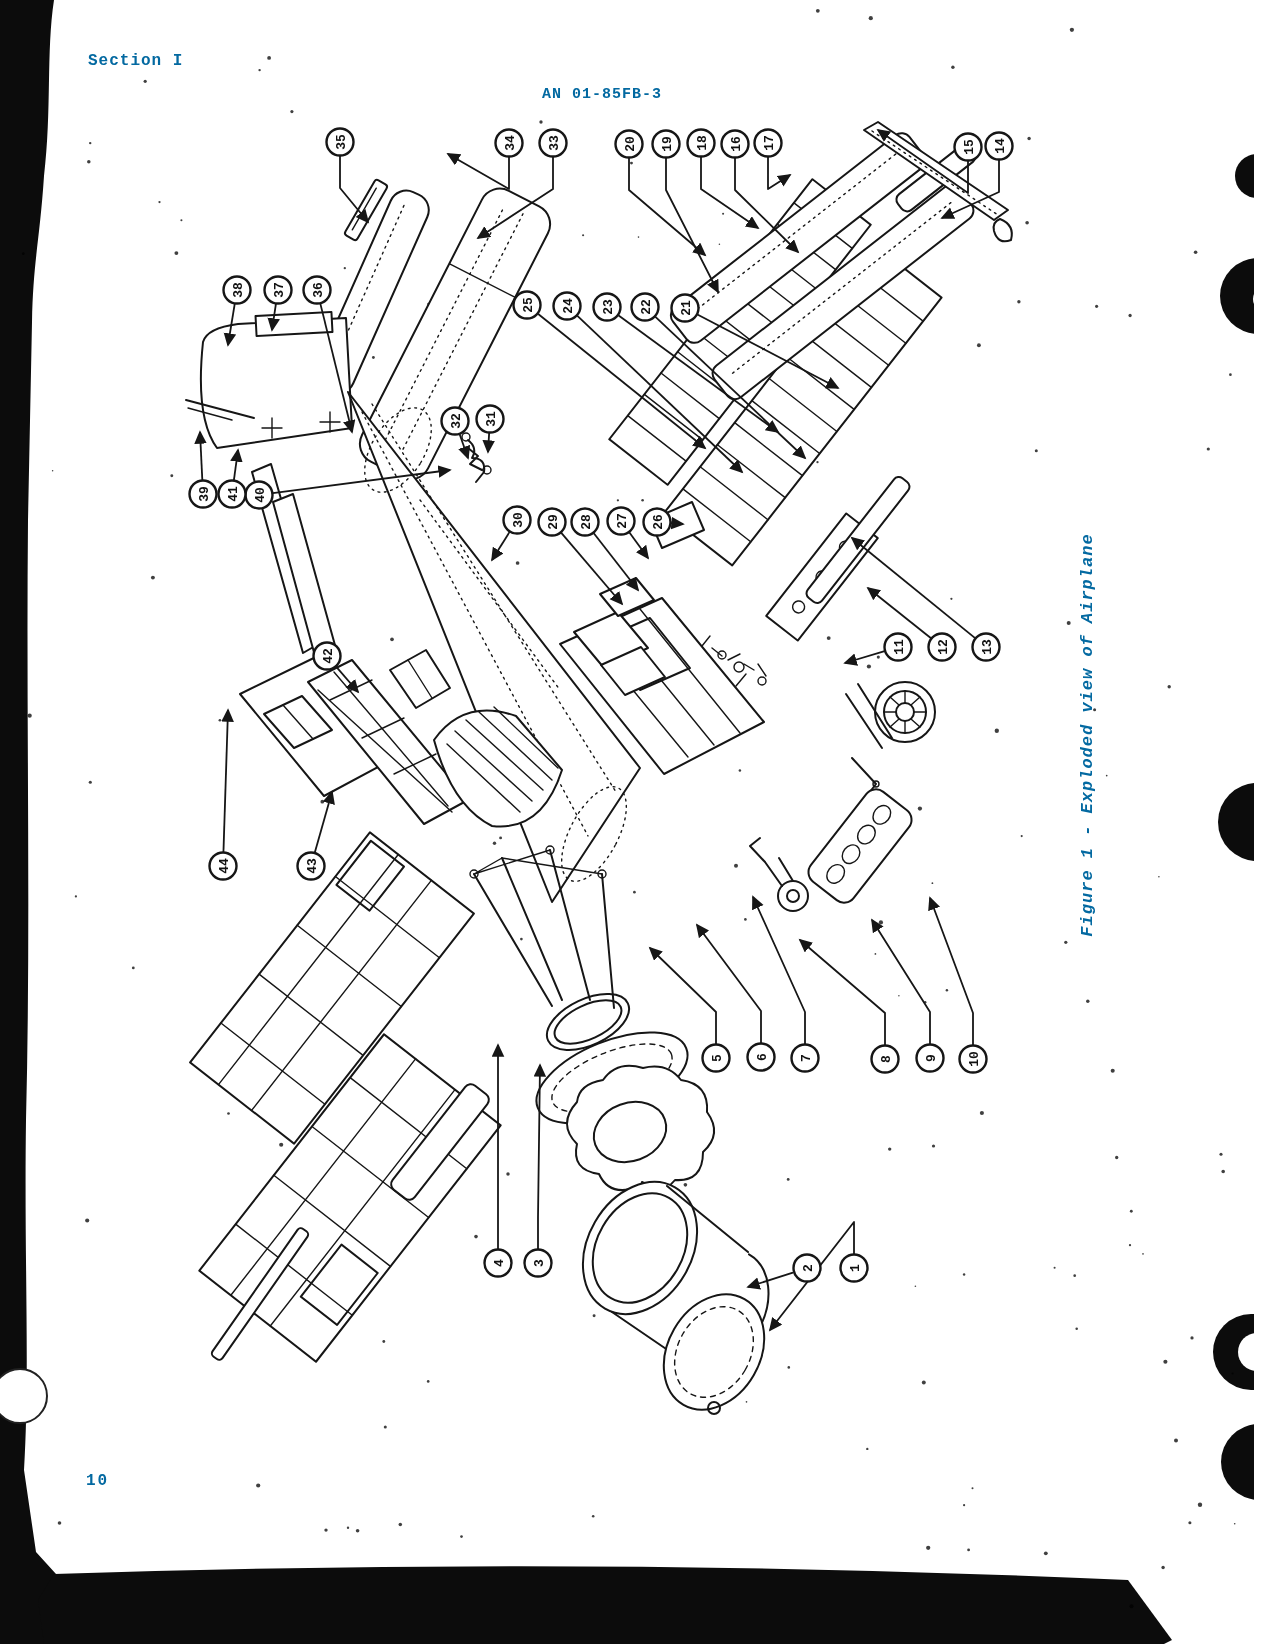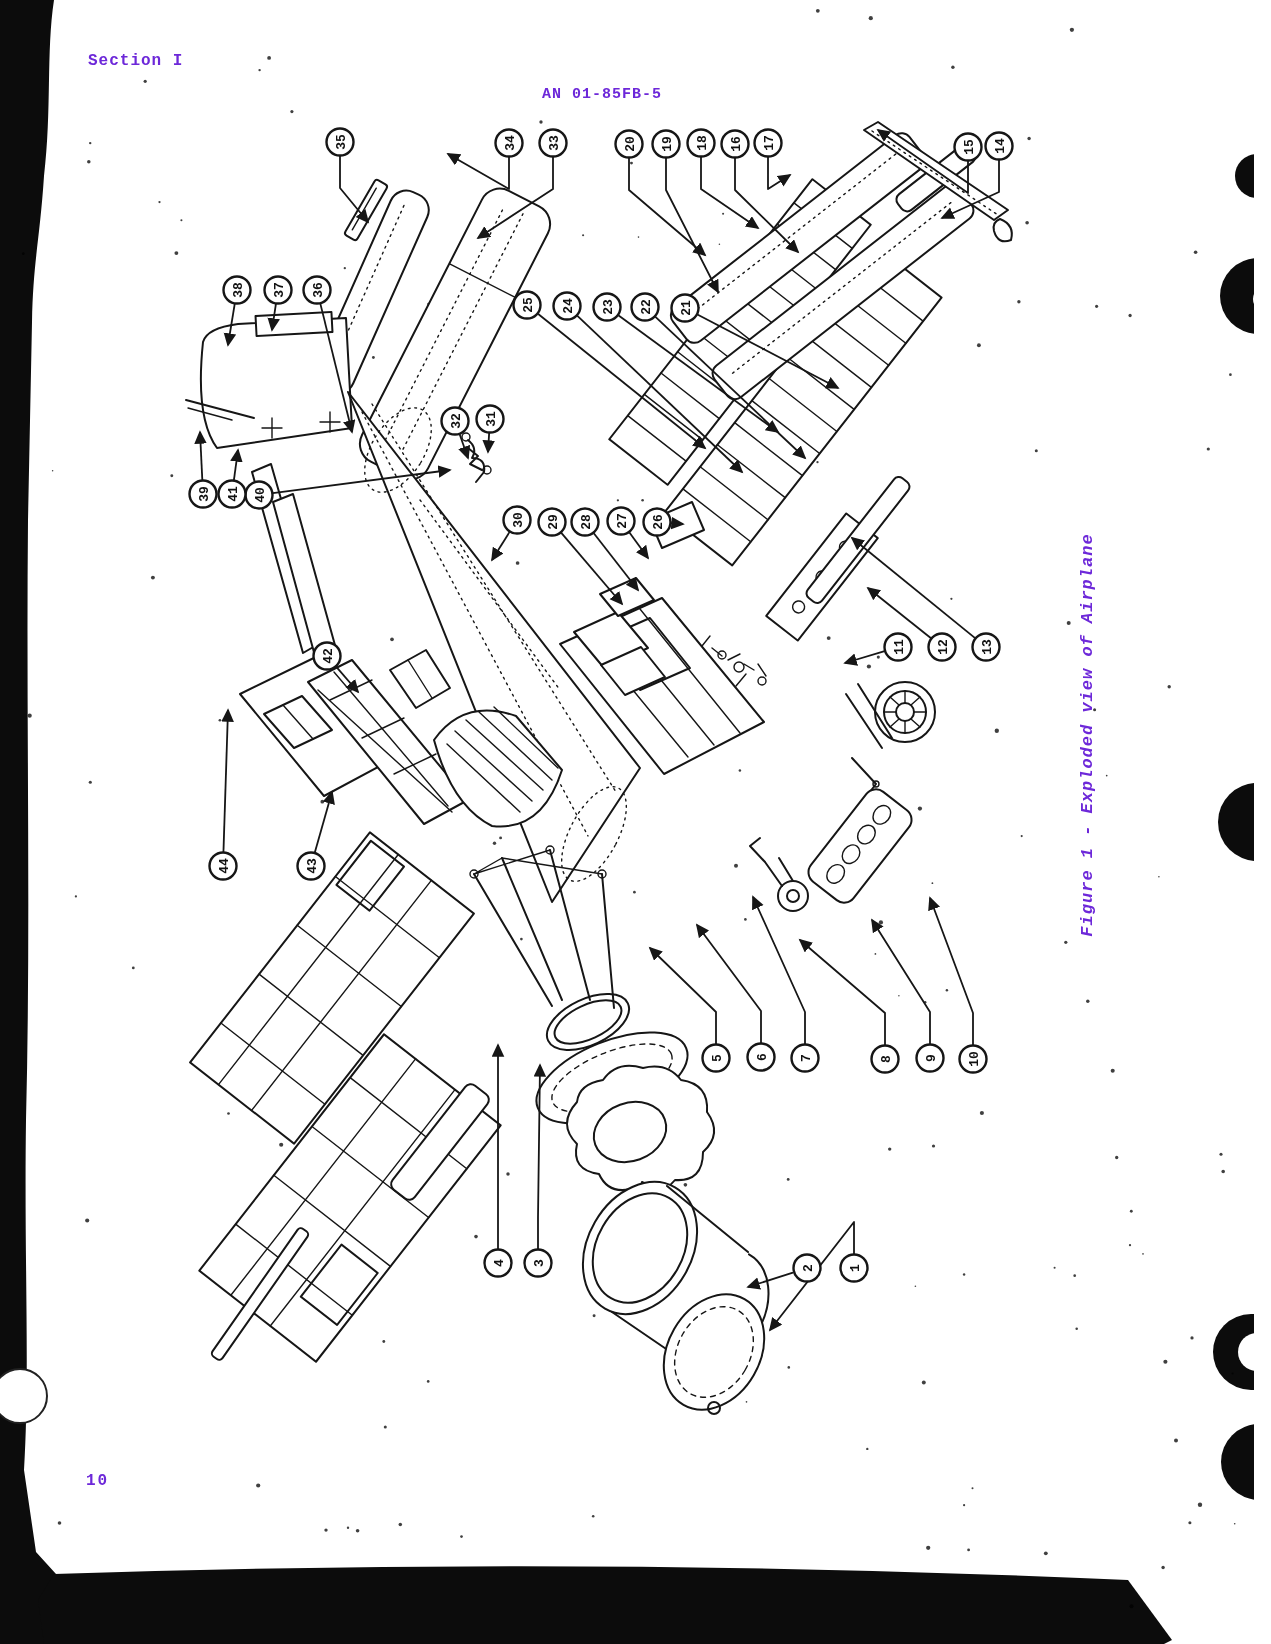--- a/index.html
+++ b/index.html
@@ -2,21 +2,21 @@
 <html><head>
 <meta charset="utf-8">
 <style>
   html,body{margin:0;padding:0;background:#e8e8e8;}
   .page{
     position:relative;
     width:1271px;height:1644px;
     background:#ffffff;
     overflow:hidden;
     font-family:"Liberation Mono","DejaVu Sans Mono",monospace;
-    color:#6d28d9;
+    color:#0369a1;
   }
   .typed{font-weight:700;letter-spacing:1px;}
   .section-label{position:absolute;left:88px;top:52px;font-size:16px;}
   .doc-number{position:absolute;left:602px;top:86px;transform:translateX(-50%);font-size:15px;}
   .page-number{position:absolute;left:86px;top:1472px;font-size:16px;letter-spacing:2px;}
   .figure-caption{
     position:absolute;left:1087px;top:735px;
     transform:translate(-50%,-50%) rotate(-90deg);
     white-space:nowrap;
     font-size:17px;font-style:italic;font-weight:700;letter-spacing:1px;
@@ -30,21 +30,21 @@
   .leader{fill:none;stroke:#161616;stroke-width:1.8;stroke-linejoin:round;}
   .callout-circle{fill:#ffffff;stroke:#161616;stroke-width:2.4;}
   .callout-num{font-family:"Liberation Mono","DejaVu Sans Mono",monospace;font-weight:700;font-size:13px;fill:#111;}
 </style>
 </head>
 <body>
 
 <div class="page">
 
   <div class="section-label typed">Section I</div>
-  <div class="doc-number typed">AN 01-85FB-5</div>
+  <div class="doc-number typed">AN 01-85FB-3</div>
 
   <svg class="diagram" width="1271" height="1644" viewBox="0 0 1271 1644" xmlns="http://www.w3.org/2000/svg">
 
     <defs>
       <clipPath id="edgeclip">
           <rect x="0" y="0" width="1254" height="1644"></rect>
         </clipPath>
       <marker id="arw" markerWidth="8" markerHeight="8" refX="6.5" refY="3.5" orient="auto">
         <path d="M0,0 L7.5,3.5 L0,7 Z" fill="#161616"></path>
       </marker>

